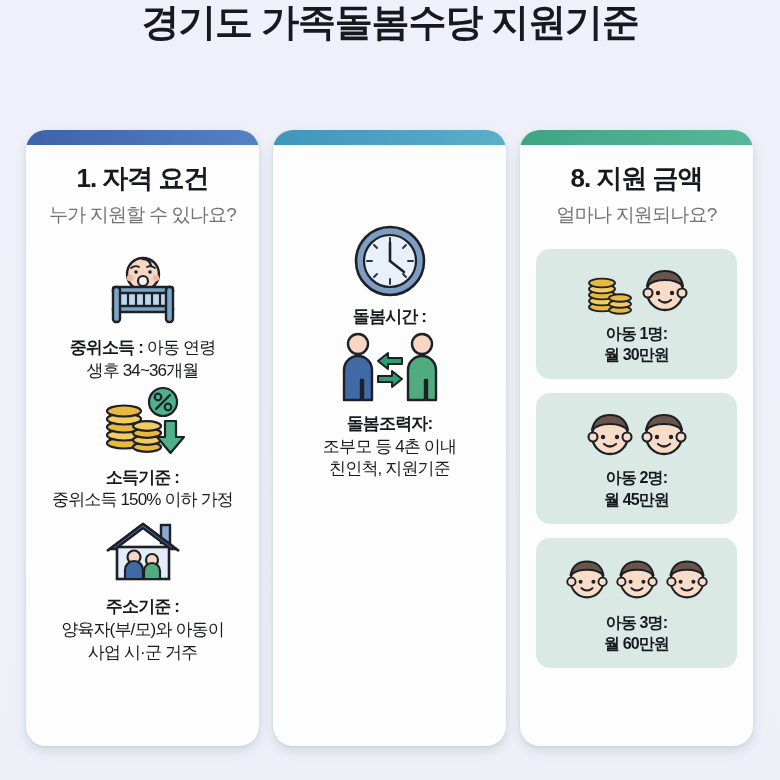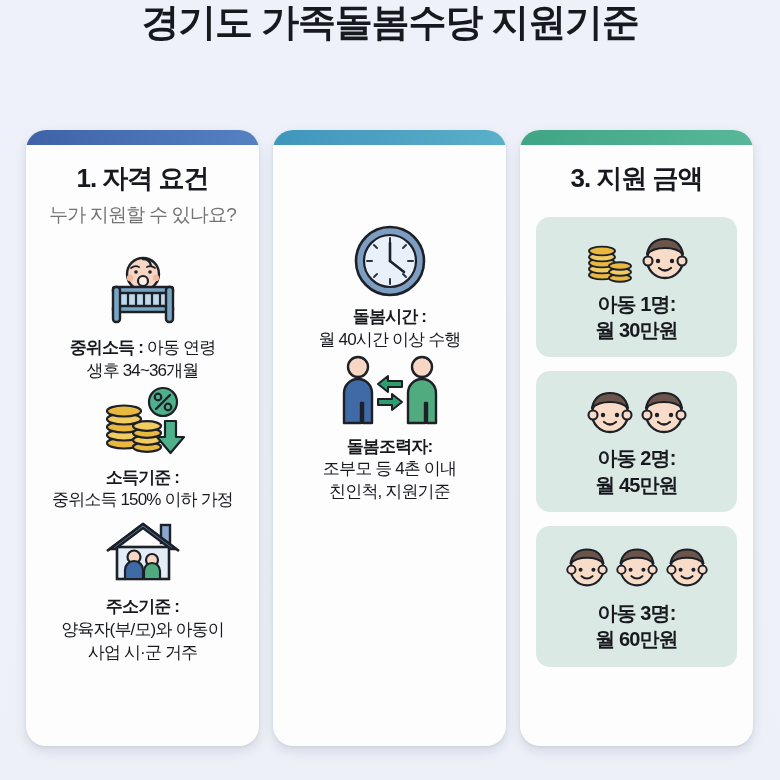--- a/index.html
+++ b/index.html
@@ -128,21 +128,21 @@
   }
   .amount-faces {
     display: flex;
     align-items: center;
     justify-content: center;
     gap: 4px;
     height: 58px;
   }
   .amount-text {
     margin-top: 4px;
-    font-size: 20px;
+    font-size: 16px;
     font-weight: 700;
     letter-spacing: -0.9px;
     line-height: 1.32;
     color: #17191e;
   }
 
   svg { display: block; }
 </style>
 </head>
 <body>
@@ -278,21 +278,20 @@
               <line x1="23" y1="55" x2="26" y2="52"></line>
               <line x1="55" y1="55" x2="52" y2="52"></line>
             </g>
             <line x1="39" y1="39" x2="39" y2="21" stroke="#1d2026" stroke-width="2.6" stroke-linecap="round"></line>
             <line x1="39" y1="39" x2="53" y2="50" stroke="#1d2026" stroke-width="2.6" stroke-linecap="round"></line>
           </svg>
         </div>
         <div class="item-text">
           <span class="b">돌봄시간 :</span>
           <br>
-          <span>월 40시간 이상 수행</span>
         </div>
       </div>
 
       <div class="item">
         <div class="item-icon">
           <svg width="108" height="76" viewBox="0 0 108 76">
 
             <circle cx="22" cy="14" r="10" fill="#f7d6c4" stroke="#1d2026" stroke-width="2.4"></circle>
             <path d="M8 70 v-30 a14 14 0 0 1 28 0 v30 h-9 v-20 h-2 v20 z" fill="#3f6aa6" stroke="#1d2026" stroke-width="2.4" stroke-linejoin="round"></path>
 
@@ -310,21 +309,22 @@
           <br>
           <span>친인척, 지원기준</span>
         </div>
       </div>
     </section>
 
     <section class="card card3">
       <div class="card-accent" style="background:linear-gradient(90deg,#3fa585,#58b79a);"></div>
 
       <div class="card-head">
-        <div class="card-title">3. 지원 금액</div>
+        <div class="card-title">8. 지원 금액</div>
+        <div class="card-sub">얼마나 지원되나요?</div>
       </div>
 
       <div class="amount-list">
 
         <div class="amount-box">
           <div class="amount-faces">
             <svg width="52" height="50" viewBox="0 0 52 50">
               <g stroke="#1d2026" stroke-width="1.9">
                 <ellipse cx="18" cy="42" rx="13" ry="4.4" fill="#e9b93f"></ellipse>
                 <ellipse cx="18" cy="36" rx="13" ry="4.4" fill="#f2cc60"></ellipse>

